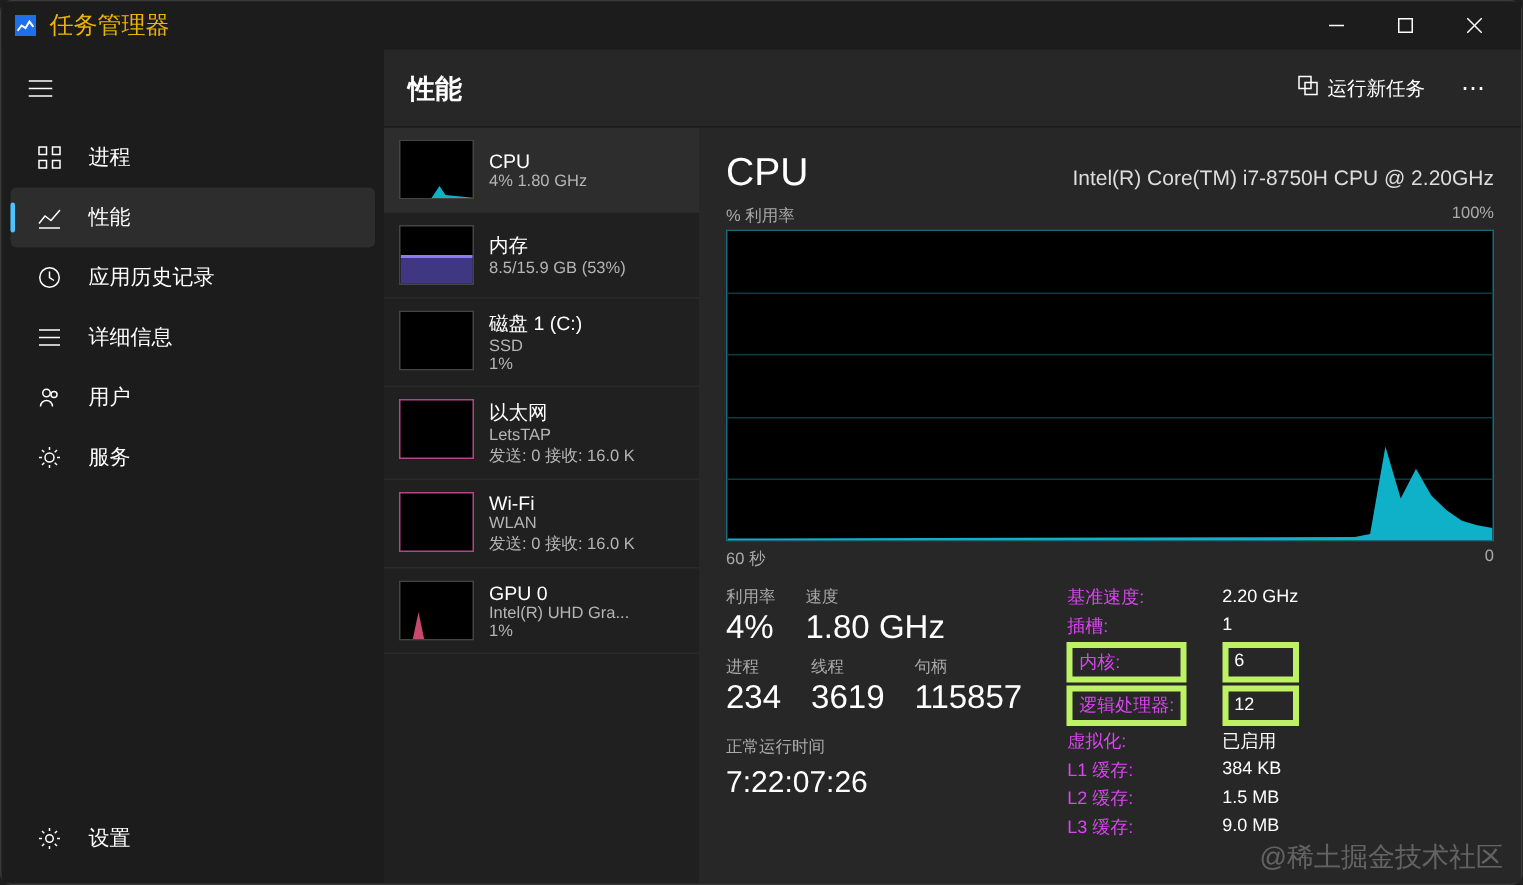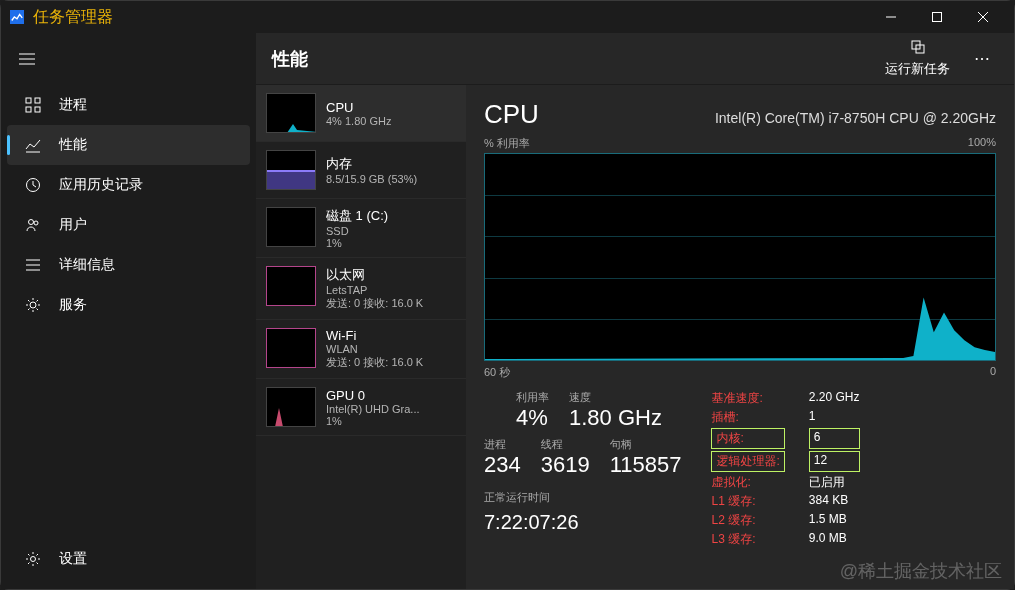--- a/index.html
+++ b/index.html
@@ -16,52 +16,52 @@
     .nav { flex: 1; padding-top: 8px; }
     .nav-item { display: flex; align-items: center; height: 40px; padding: 0 16px; font-size: 14px; color: #fff; border-radius: 4px; margin: 0 6px; position: relative; }
     .nav-item.selected { background: #2d2d2d; }
     .nav-item.selected::before { content:""; position:absolute; left:0; top:10px; bottom:10px; width:3px; background:#4cc2ff; border-radius:2px; }
     .nav-icon { width: 20px; margin-right: 16px; display: flex; align-items: center; justify-content: center; }
     .nav-bottom { padding-bottom: 10px; }
     .main { flex: 1; display: flex; flex-direction: column; background: #272727; }
     .header { height: 52px; display: flex; align-items: center; padding: 0 16px; border-bottom: 1px solid #1c1c1c; }
     .header-title { font-size: 18px; font-weight: 600; flex: 1; }
     .header-actions { display: flex; align-items: center; gap: 8px; }
-    .run-task { display: flex; align-items: center; gap: 6px; font-size: 13px; padding: 4px 8px; flex-direction: column; }
+    .run-task { display: flex; gap: 6px; font-size: 13px; padding: 4px 8px; }
     .more-btn { width: 32px; height: 32px; display: flex; align-items: center; justify-content: center; font-size: 16px; }
     .content { flex: 1; display: flex; overflow: hidden; }
     .resource-list { width: 210px; background: #202020; overflow-y: auto; }
     .res-item { display: flex; padding: 8px 10px; gap: 10px; border-bottom: 1px solid #2a2a2a; }
     .res-item.selected { background: #2d2d2d; }
     .res-thumb { width: 50px; height: 40px; background: #000; border: 1px solid #444; position: relative; overflow: hidden; flex-shrink: 0; }
     .res-info { display: flex; flex-direction: column; justify-content: center; overflow: hidden; }
     .res-title { font-size: 13px; color: #fff; white-space: nowrap; overflow: hidden; text-overflow: ellipsis; }
     .res-sub { font-size: 11px; color: #b5b5b5; white-space: nowrap; overflow: hidden; text-overflow: ellipsis; }
     .detail { flex: 1; padding: 14px 18px 8px 18px; display: flex; flex-direction: column; position: relative; }
     .detail-header { display: flex; align-items: baseline; justify-content: space-between; margin-bottom: 6px; }
     .detail-title { font-size: 26px; font-weight: 400; }
     .detail-model { font-size: 14px; color: #ddd; margin-left: 28px; }
     .chart-labels { display: flex; justify-content: space-between; font-size: 11px; color: #aaa; margin-bottom: 2px; }
     .chart { height: 208px; border: 1px solid #196b7a; background: #000; position: relative; margin-bottom: 4px; }
     .chart-grid-h { position:absolute; left:0; right:0; border-top:1px solid #0e3a42; }
     .chart-spark { position:absolute; right:0; bottom:0; }
     .chart-bottom { display: flex; justify-content: space-between; font-size: 11px; color: #aaa; margin-bottom: 10px; }
     .stats { display: flex; gap: 30px; }
     .stats-left { display: flex; flex-direction: column; gap: 6px; }
-    .stats-row1 { display: flex; gap: 20px; margin-left: 32px; }
+    .stats-row1 { display: flex; gap: 20px; }
     .stat-block { display: flex; flex-direction: column; }
     .stat-label { font-size: 11px; color: #aaa; }
     .stat-value-big { font-size: 22px; }
     .stats-row2 { display: flex; gap: 20px; }
     .uptime-label { font-size: 11px; color: #aaa; margin-top: 6px; }
     .uptime-value { font-size: 20px; }
     .stats-right { display: grid; grid-template-columns: auto auto; column-gap: 24px; row-gap: 2px; font-size: 12px; align-content: start; }
-    .stats-right .k { color: #ef4444; }
+    .stats-right .k { color: #d946ef; }
     .stats-right .v { color: #fff; }
-    .hl-box { border: 1px solid #bef264; padding: 1px 4px; }
+    .hl-box { border: 4px solid #bef264; padding: 1px 4px; }
     .watermark { position: absolute; right: 12px; bottom: 6px; font-size: 18px; color: rgba(255,255,255,0.28); }
     svg { display: block; }
     .spark-cpu { fill:#0fb1c9; }
   </style>
 </head>
 <body>
 
 <div class="window">
   <div class="titlebar">
     <span class="titlebar-icon">
@@ -125,37 +125,37 @@
           <span class="nav-icon">
               <svg width="16" height="16" stroke="#fff" fill="none">
                 <circle cx="8" cy="8" r="6.5"></circle>
                 <polyline points="8,4 8,8 11,10"></polyline>
               </svg>
             </span>
           <span>应用历史记录</span>
         </div>
         <div class="nav-item">
           <span class="nav-icon">
-              <svg width="16" height="16" stroke="#fff" fill="none">
-                <circle cx="6" cy="5" r="2.5"></circle>
-                <circle cx="11" cy="6" r="2"></circle>
-                <path d="M2 14c0-2.5 2-4 4-4s4 1.5 4 4"></path>
-              </svg>
-            </span>
-          <span>用户</span>
-        </div>
-        <div class="nav-item">
-          <span class="nav-icon">
               <svg width="16" height="16" stroke="#fff">
                 <line x1="1" y1="3" x2="15" y2="3"></line>
                 <line x1="1" y1="8" x2="15" y2="8"></line>
                 <line x1="1" y1="13" x2="15" y2="13"></line>
               </svg>
             </span>
           <span>详细信息</span>
+        </div>
+        <div class="nav-item">
+          <span class="nav-icon">
+              <svg width="16" height="16" stroke="#fff" fill="none">
+                <circle cx="6" cy="5" r="2.5"></circle>
+                <circle cx="11" cy="6" r="2"></circle>
+                <path d="M2 14c0-2.5 2-4 4-4s4 1.5 4 4"></path>
+              </svg>
+            </span>
+          <span>用户</span>
         </div>
         <div class="nav-item">
           <span class="nav-icon">
               <svg width="16" height="16" stroke="#fff" fill="none">
                 <circle cx="8" cy="8" r="3"></circle>
                 <path d="M8 1v2M8 13v2M1 8h2M13 8h2M3 3l1.5 1.5M11.5 11.5L13 13M13 3l-1.5 1.5M4.5 11.5L3 13"></path>
               </svg>
             </span>
           <span>服务</span>
         </div>

